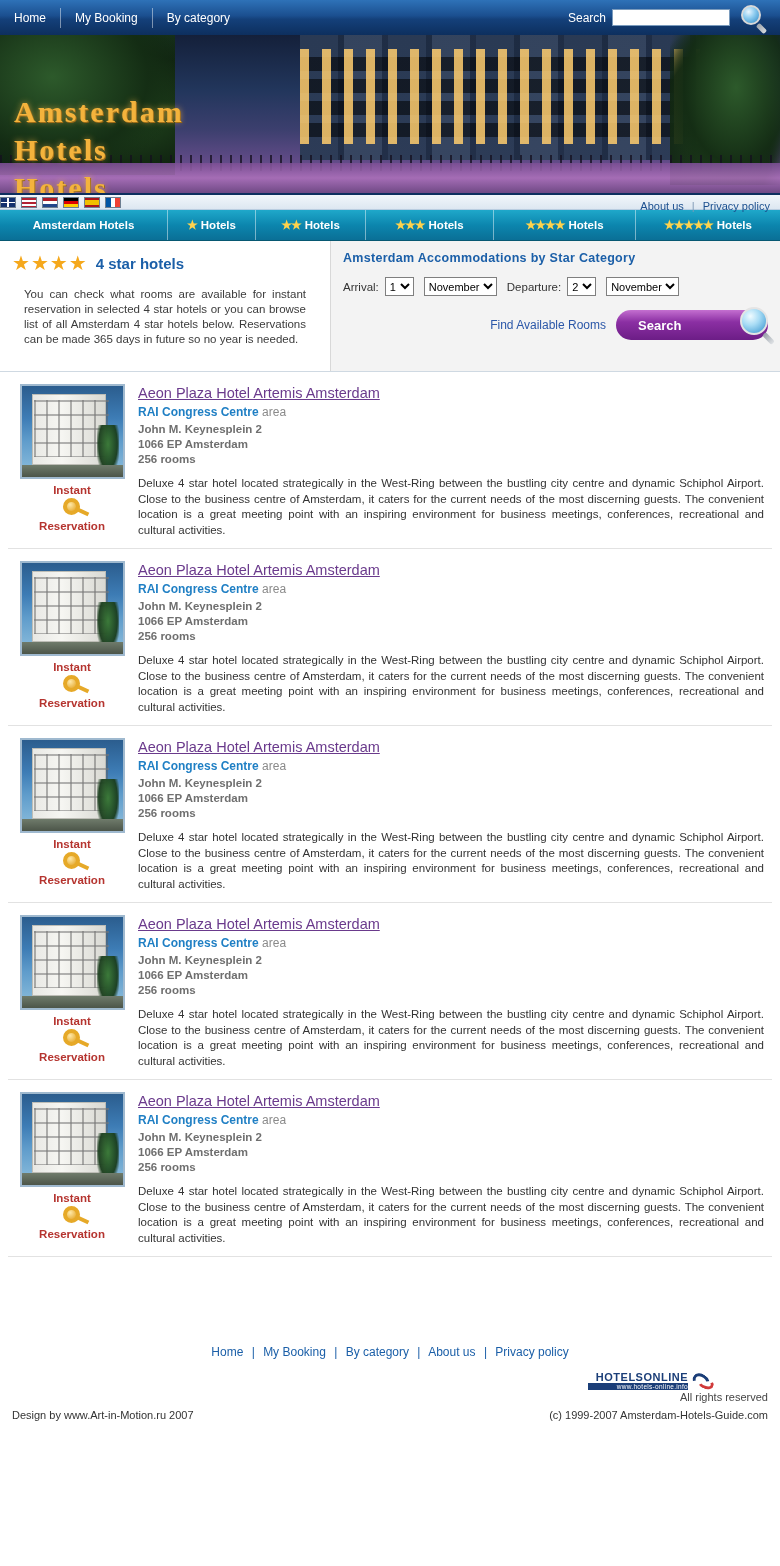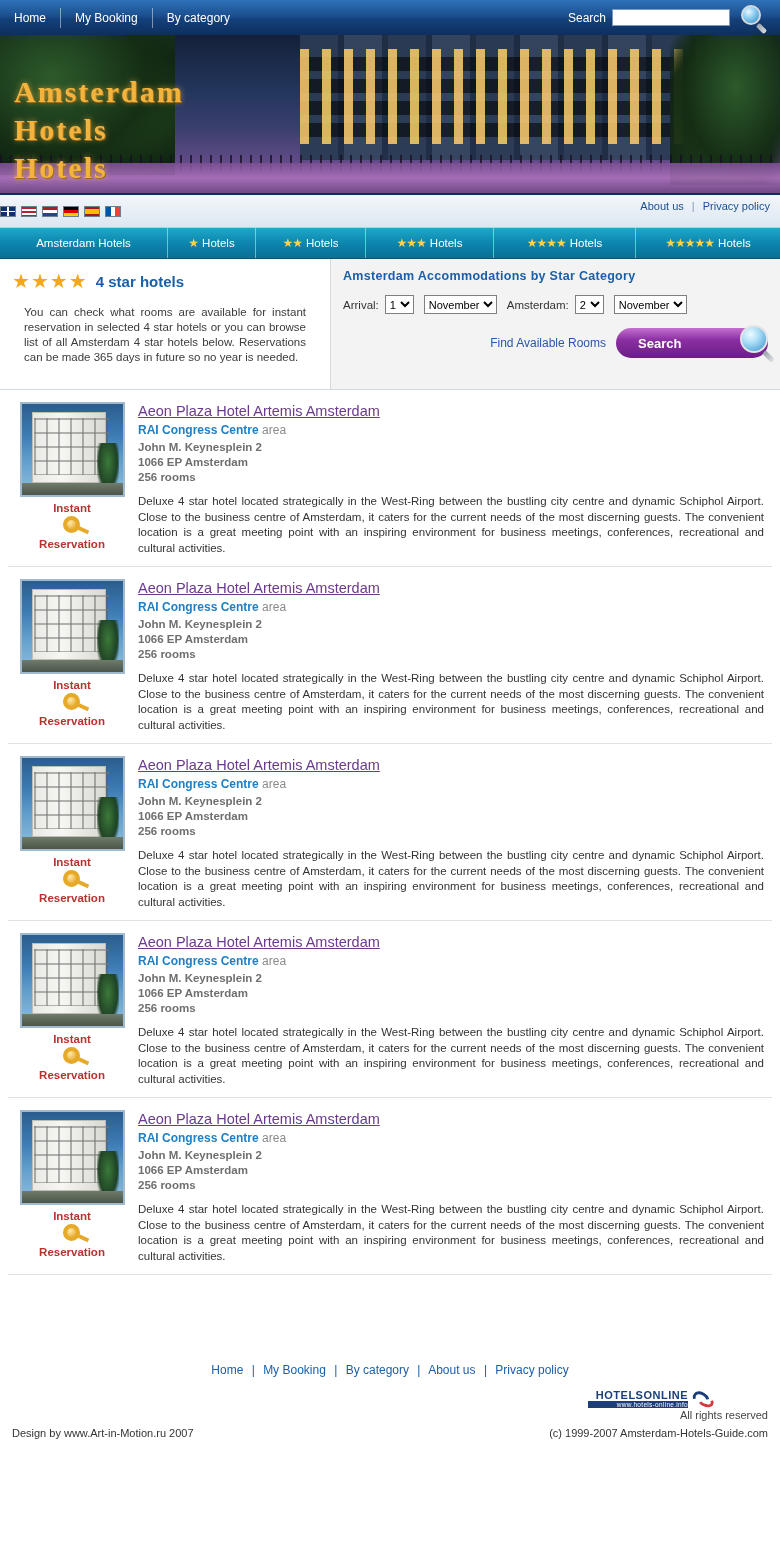--- a/index.html
+++ b/index.html
@@ -125,37 +125,37 @@
     background: linear-gradient(to bottom, #7b4f94 0%, #a96fb8 50%, #6a4580 100%);
     opacity: .9;
   }
   .banner .railing {
     position: absolute; left: 0; right: 0; bottom: 22px; height: 16px;
     background: repeating-linear-gradient(to right,
       rgba(20,15,30,0.75) 0px, rgba(20,15,30,0.75) 2px,
       rgba(0,0,0,0) 2px, rgba(0,0,0,0) 10px);
   }
   .banner-title {
-    position: absolute; left: 14px; top: 42px;
+    position: absolute; left: 14px; top: 62px;
     line-height: 1;
     font-family: "Liberation Serif", serif;
   }
   .banner-title .l {
     display: block;
     font-size: 30px;
     letter-spacing: 2px;
     font-weight: bold;
     color: #f4b33c;
     text-shadow: 0 0 6px rgba(255,190,70,.7), 1px 1px 0 #8a5c10;
     margin-bottom: 8px;
   }
 
   
   .langbar {
-    height: 33px;
+    height: 15px;
     background: linear-gradient(to bottom, #f2f6fa, #dde7f1);
     border-bottom: 1px solid #b9cde0;
     display: flex; align-items: center;
     padding: 0 0;
     position: relative;
   }
   .flags { display: flex; gap: 5px; align-items: center; }
   .flag {
     width: 16px; height: 11px; display: inline-block;
     border: 1px solid #6d7e90;
@@ -181,21 +181,21 @@
     height: 31px;
     display: flex;
     background: linear-gradient(to bottom, #1fa8ca 0%, #0c86ae 50%, #0a6f96 100%);
     border-bottom: 1px solid #075872;
   }
   .tab {
     flex: 0 0 auto;
     display: flex; align-items: center; justify-content: center;
     color: #ffffff;
     font-size: 11.5px;
-    font-weight: normal;
+    font-weight: bold;
     text-decoration: none;
     padding: 12px 10px;
     border-right: 1px solid rgba(255,255,255,0.45);
     white-space: nowrap;
     gap: 4px;
   }
   .tab:last-child { border-right: none; }
   .tab.first { width: 168px; }
   .tab.t1 { width: 88px; }
   .tab.t2 { width: 110px; }
@@ -516,21 +516,21 @@
     <div class="intro-right">
       <div class="title">Amsterdam Accommodations by Star Category</div>
       <div class="datesrow">
         <span class="lbl">Arrival:</span>
         <select>
           <option>1</option>
         </select>
         <select>
           <option>November</option>
         </select>
-        <span class="lbl">Amsterdam:</span>
+        <span class="lbl">Departure:</span>
         <select>
           <option>2</option>
         </select>
         <select>
           <option>November</option>
         </select>
       </div>
       <div class="findrow">
         <span class="find">Find  Available Rooms</span>
         <button class="search-pill">

